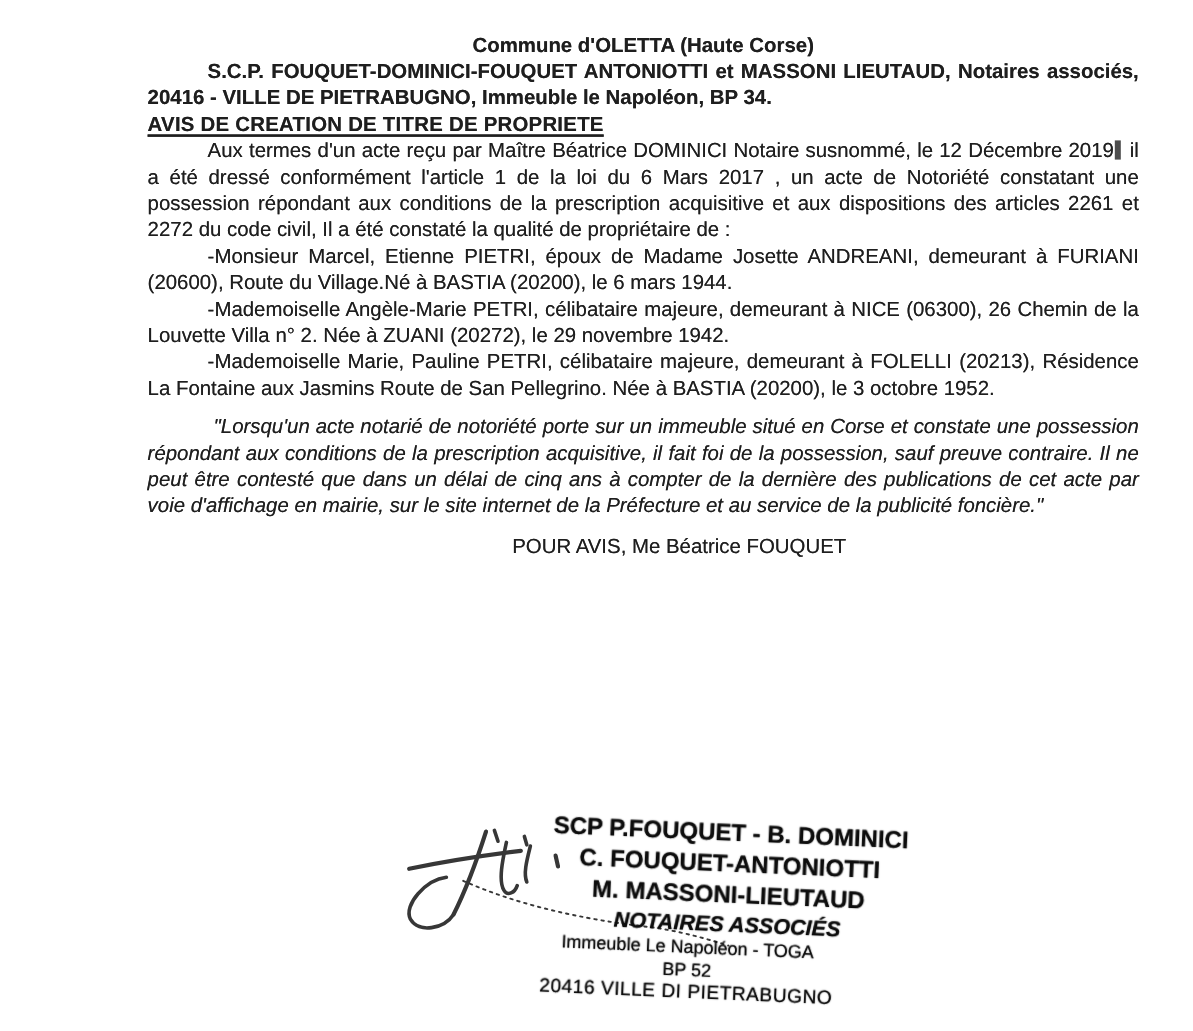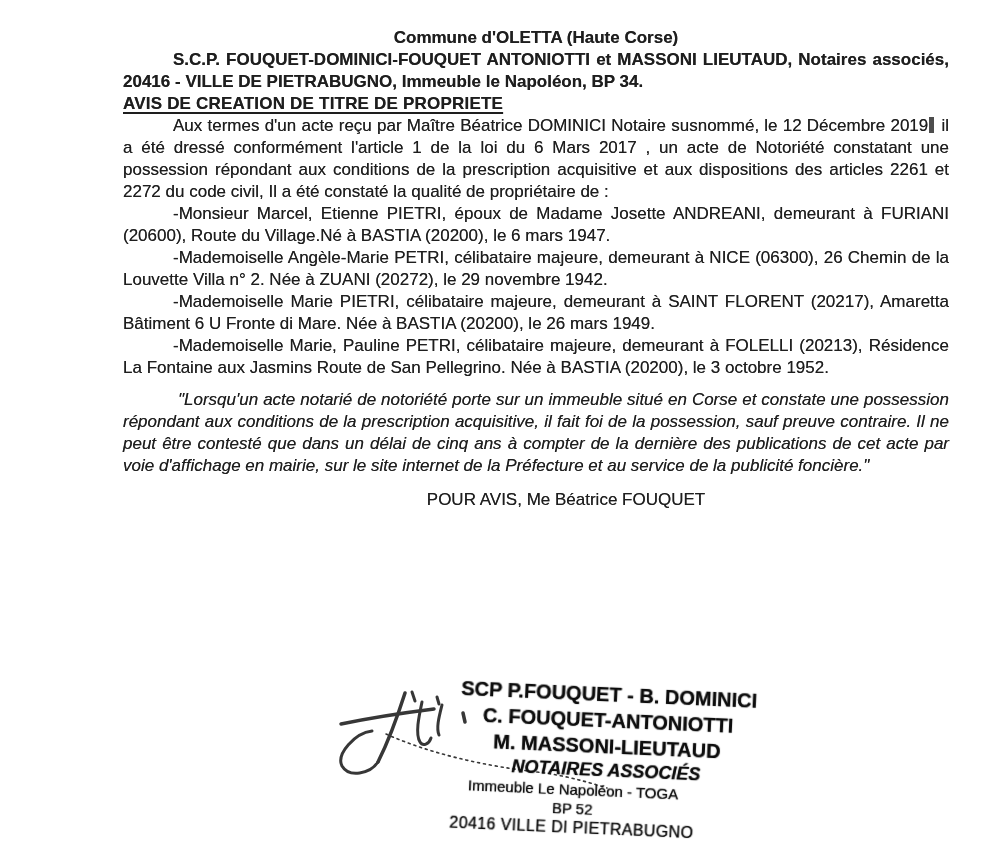--- a/index.html
+++ b/index.html
@@ -69,23 +69,22 @@
   <div class="content">
 
     <p class="commune">Commune d'OLETTA (Haute Corse)</p>
 
     <p class="scp indent">S.C.P. FOUQUET-DOMINICI-FOUQUET ANTONIOTTI et MASSONI LIEUTAUD, Notaires associés, 20416 - VILLE DE PIETRABUGNO, Immeuble le Napoléon, BP 34.</p>
 
     <p class="doc-title"><span>AVIS DE CREATION DE TITRE DE PROPRIETE</span></p>
 
     <p class="indent"><span>Aux termes d'un acte reçu par Maître Béatrice DOMINICI Notaire susnommé, le 12 Décembre 2019</span><span class="cursor-bar"></span><span> il a été dressé conformément l'article 1 de la loi du 6 Mars 2017 , un acte de Notoriété constatant une possession répondant aux conditions de la prescription acquisitive et aux dispositions des articles 2261 et 2272 du code civil, Il a été constaté la qualité de propriétaire de :</span></p>
 
-    <p class="indent">-Monsieur Marcel, Etienne PIETRI, époux de Madame Josette ANDREANI, demeurant à FURIANI (20600), Route du Village.Né à BASTIA (20200), le 6 mars 1947.</p>
+    <p class="indent">-Monsieur Marcel, Etienne PIETRI, époux de Madame Josette ANDREANI, demeurant à FURIANI (20600), Route du Village.Né à BASTIA (20200), le 6 mars 1944.</p>
     <p class="indent">-Mademoiselle Angèle-Marie PETRI, célibataire majeure, demeurant à NICE (06300), 26 Chemin de la Louvette Villa n° 2. Née à ZUANI (20272), le 29 novembre 1942.</p>
-    <p class="indent">-Mademoiselle Marie PIETRI, célibataire majeure, demeurant à SAINT FLORENT (20217), Amaretta Bâtiment 6 U Fronte di Mare. Née à BASTIA (20200), le 26 mars 1949.</p>
     <p class="indent">-Mademoiselle Marie, Pauline PETRI, célibataire majeure, demeurant à FOLELLI (20213), Résidence La Fontaine aux Jasmins Route de San Pellegrino. Née à BASTIA (20200), le 3 octobre 1952.</p>
 
 
 
     <p class="quote">"Lorsqu'un acte notarié de notoriété porte sur un immeuble situé en Corse et constate une possession répondant aux conditions de la prescription acquisitive, il fait foi de la possession, sauf preuve contraire. Il ne peut être contesté que dans un délai de cinq ans à compter de la dernière des publications de cet acte par voie d'affichage en mairie, sur le site internet de la Préfecture et au service de la publicité foncière."</p>
 
     <p class="pour-avis">POUR AVIS, Me Béatrice FOUQUET</p>
 
   </div>
 

